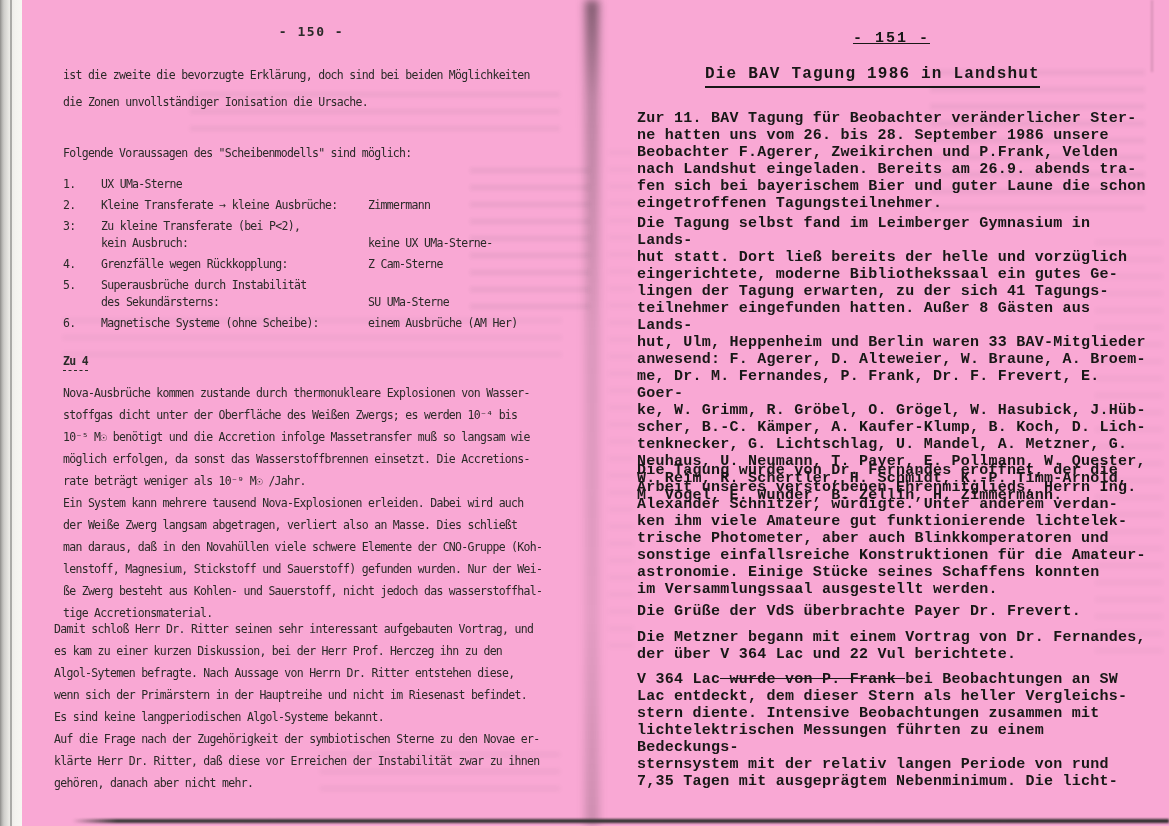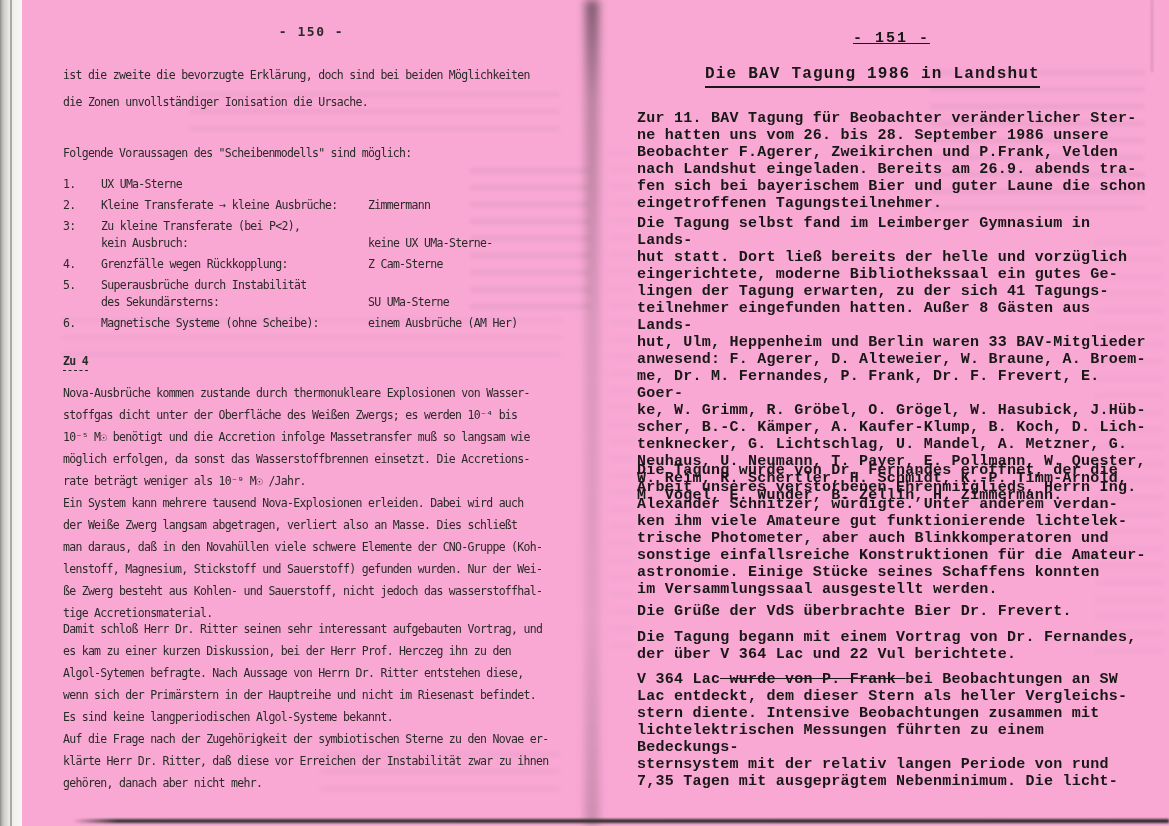--- a/index.html
+++ b/index.html
@@ -150,21 +150,21 @@
 10⁻⁵ M☉ benötigt und die Accretion infolge Massetransfer muß so langsam wie
 möglich erfolgen, da sonst das Wasserstoffbrennen einsetzt. Die Accretions-
 rate beträgt weniger als 10⁻⁹ M☉ /Jahr.
 Ein System kann mehrere tausend Nova-Explosionen erleiden. Dabei wird auch
 der Weiße Zwerg langsam abgetragen, verliert also an Masse. Dies schließt
 man daraus, daß in den Novahüllen viele schwere Elemente der CNO-Gruppe (Koh-
 lenstoff, Magnesium, Stickstoff und Sauerstoff) gefunden wurden. Nur der Wei-
 ße Zwerg besteht aus Kohlen- und Sauerstoff, nicht jedoch das wasserstoffhal-
 tige Accretionsmaterial.</div>
 
-  <div class="abs pl prelines lh22" style="left:63px; top:618px; width:525px;">Damit schloß Herr Dr. Ritter seinen sehr interessant aufgebauten Vortrag, und
+  <div class="abs pl prelines lh22" style="left:54px; top:618px; width:525px;">Damit schloß Herr Dr. Ritter seinen sehr interessant aufgebauten Vortrag, und
 es kam zu einer kurzen Diskussion, bei der Herr Prof. Herczeg ihn zu den
 Algol-Sytemen befragte. Nach Aussage von Herrn Dr. Ritter entstehen diese,
 wenn sich der Primärstern in der Hauptreihe und nicht im Riesenast befindet.
 Es sind keine langperiodischen Algol-Systeme bekannt.
 Auf die Frage nach der Zugehörigkeit der symbiotischen Sterne zu den Novae er-
 klärte Herr Dr. Ritter, daß diese vor Erreichen der Instabilität zwar zu ihnen
 gehören, danach aber nicht mehr.</div>
 
   <div class="abs pr pr-pagenum" style="left:637px; top:30px; width:509px;text-decoration:underline;">- 151 -</div>
 
@@ -196,24 +196,24 @@
 
   <div class="abs pr prelines" style="left:637px; top:462px; width:515px;">Die Tagung wurde von Dr. Fernandes eröffnet, der die
 Arbeit unseres verstorbenen Ehrenmitglieds, Herrn Ing.
 Alexander Schnitzer, würdigte. Unter anderem verdan-
 ken ihm viele Amateure gut funktionierende lichtelek-
 trische Photometer, aber auch Blinkkomperatoren und
 sonstige einfallsreiche Konstruktionen für die Amateur-
 astronomie. Einige Stücke seines Schaffens konnten
 im Versammlungssaal ausgestellt werden.</div>
 
-  <div class="abs pr" style="left:637px; top:603px; width:515px;">Die Grüße der VdS überbrachte Bier Dr. Frevert.</div>
+  <div class="abs pr" style="left:637px; top:603px; width:515px;">Die Grüße der VdS überbrachte Payer Dr. Frevert.</div>
 
   <div class="abs pr" style="left:637px; top:629px; width:515px;">
-    <div class="nowrapline">Die Tagung begann mit einem Vortrag von Dr. Fernandes,</div>
+    <div class="nowrapline">Die Metzner begann mit einem Vortrag von Dr. Fernandes,</div>
     <div class="nowrapline"><span>der über </span><span class="uline">V 364 Lac und 22 Vul</span><span> berichtete.</span></div>
   </div>
 
   <div class="abs pr prelines" style="left:637px; top:671px; width:515px;">V 364 Lac wurde von P. Frank bei Beobachtungen an SW
 Lac entdeckt, dem dieser Stern als heller Vergleichs-
 stern diente. Intensive Beobachtungen zusammen mit
 lichtelektrischen Messungen führten zu einem Bedeckungs-
 sternsystem mit der relativ langen Periode von rund
 7,35 Tagen mit ausgeprägtem Nebenminimum. Die licht-</div>
 

